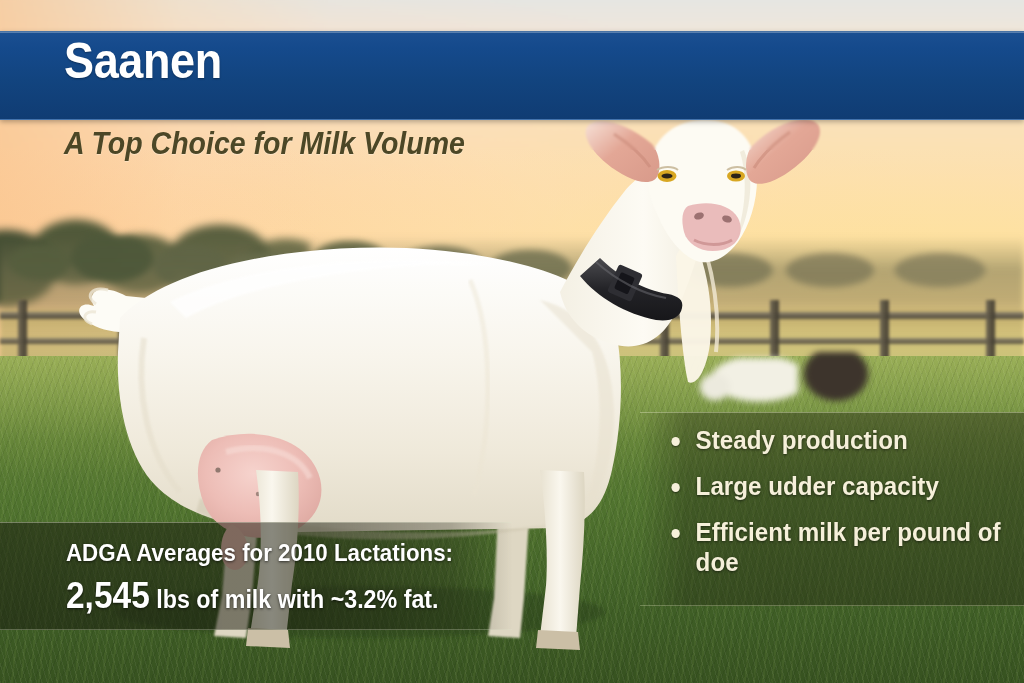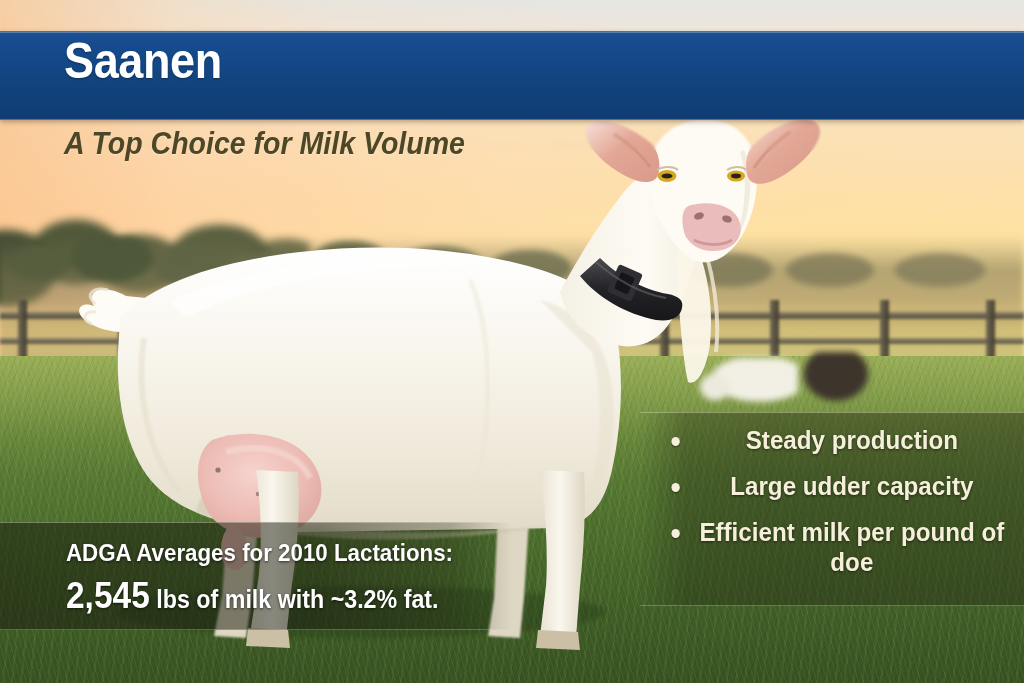--- a/index.html
+++ b/index.html
@@ -9,21 +9,20 @@
     background: #1a1a1a;
   }
   #stage {
     position: relative;
     width: 1024px;
     height: 683px;
     overflow: hidden;
     font-family: "Liberation Sans", "DejaVu Sans", sans-serif;
     background: #dfe3e0;
     user-select: none;
-    text-align: center;
   }
 
   
   .scene { position: absolute; inset: 0; overflow: hidden; }
 
   
   .sky {
     position: absolute;
     left: 0; top: 0; width: 1024px; height: 400px;
     background:

